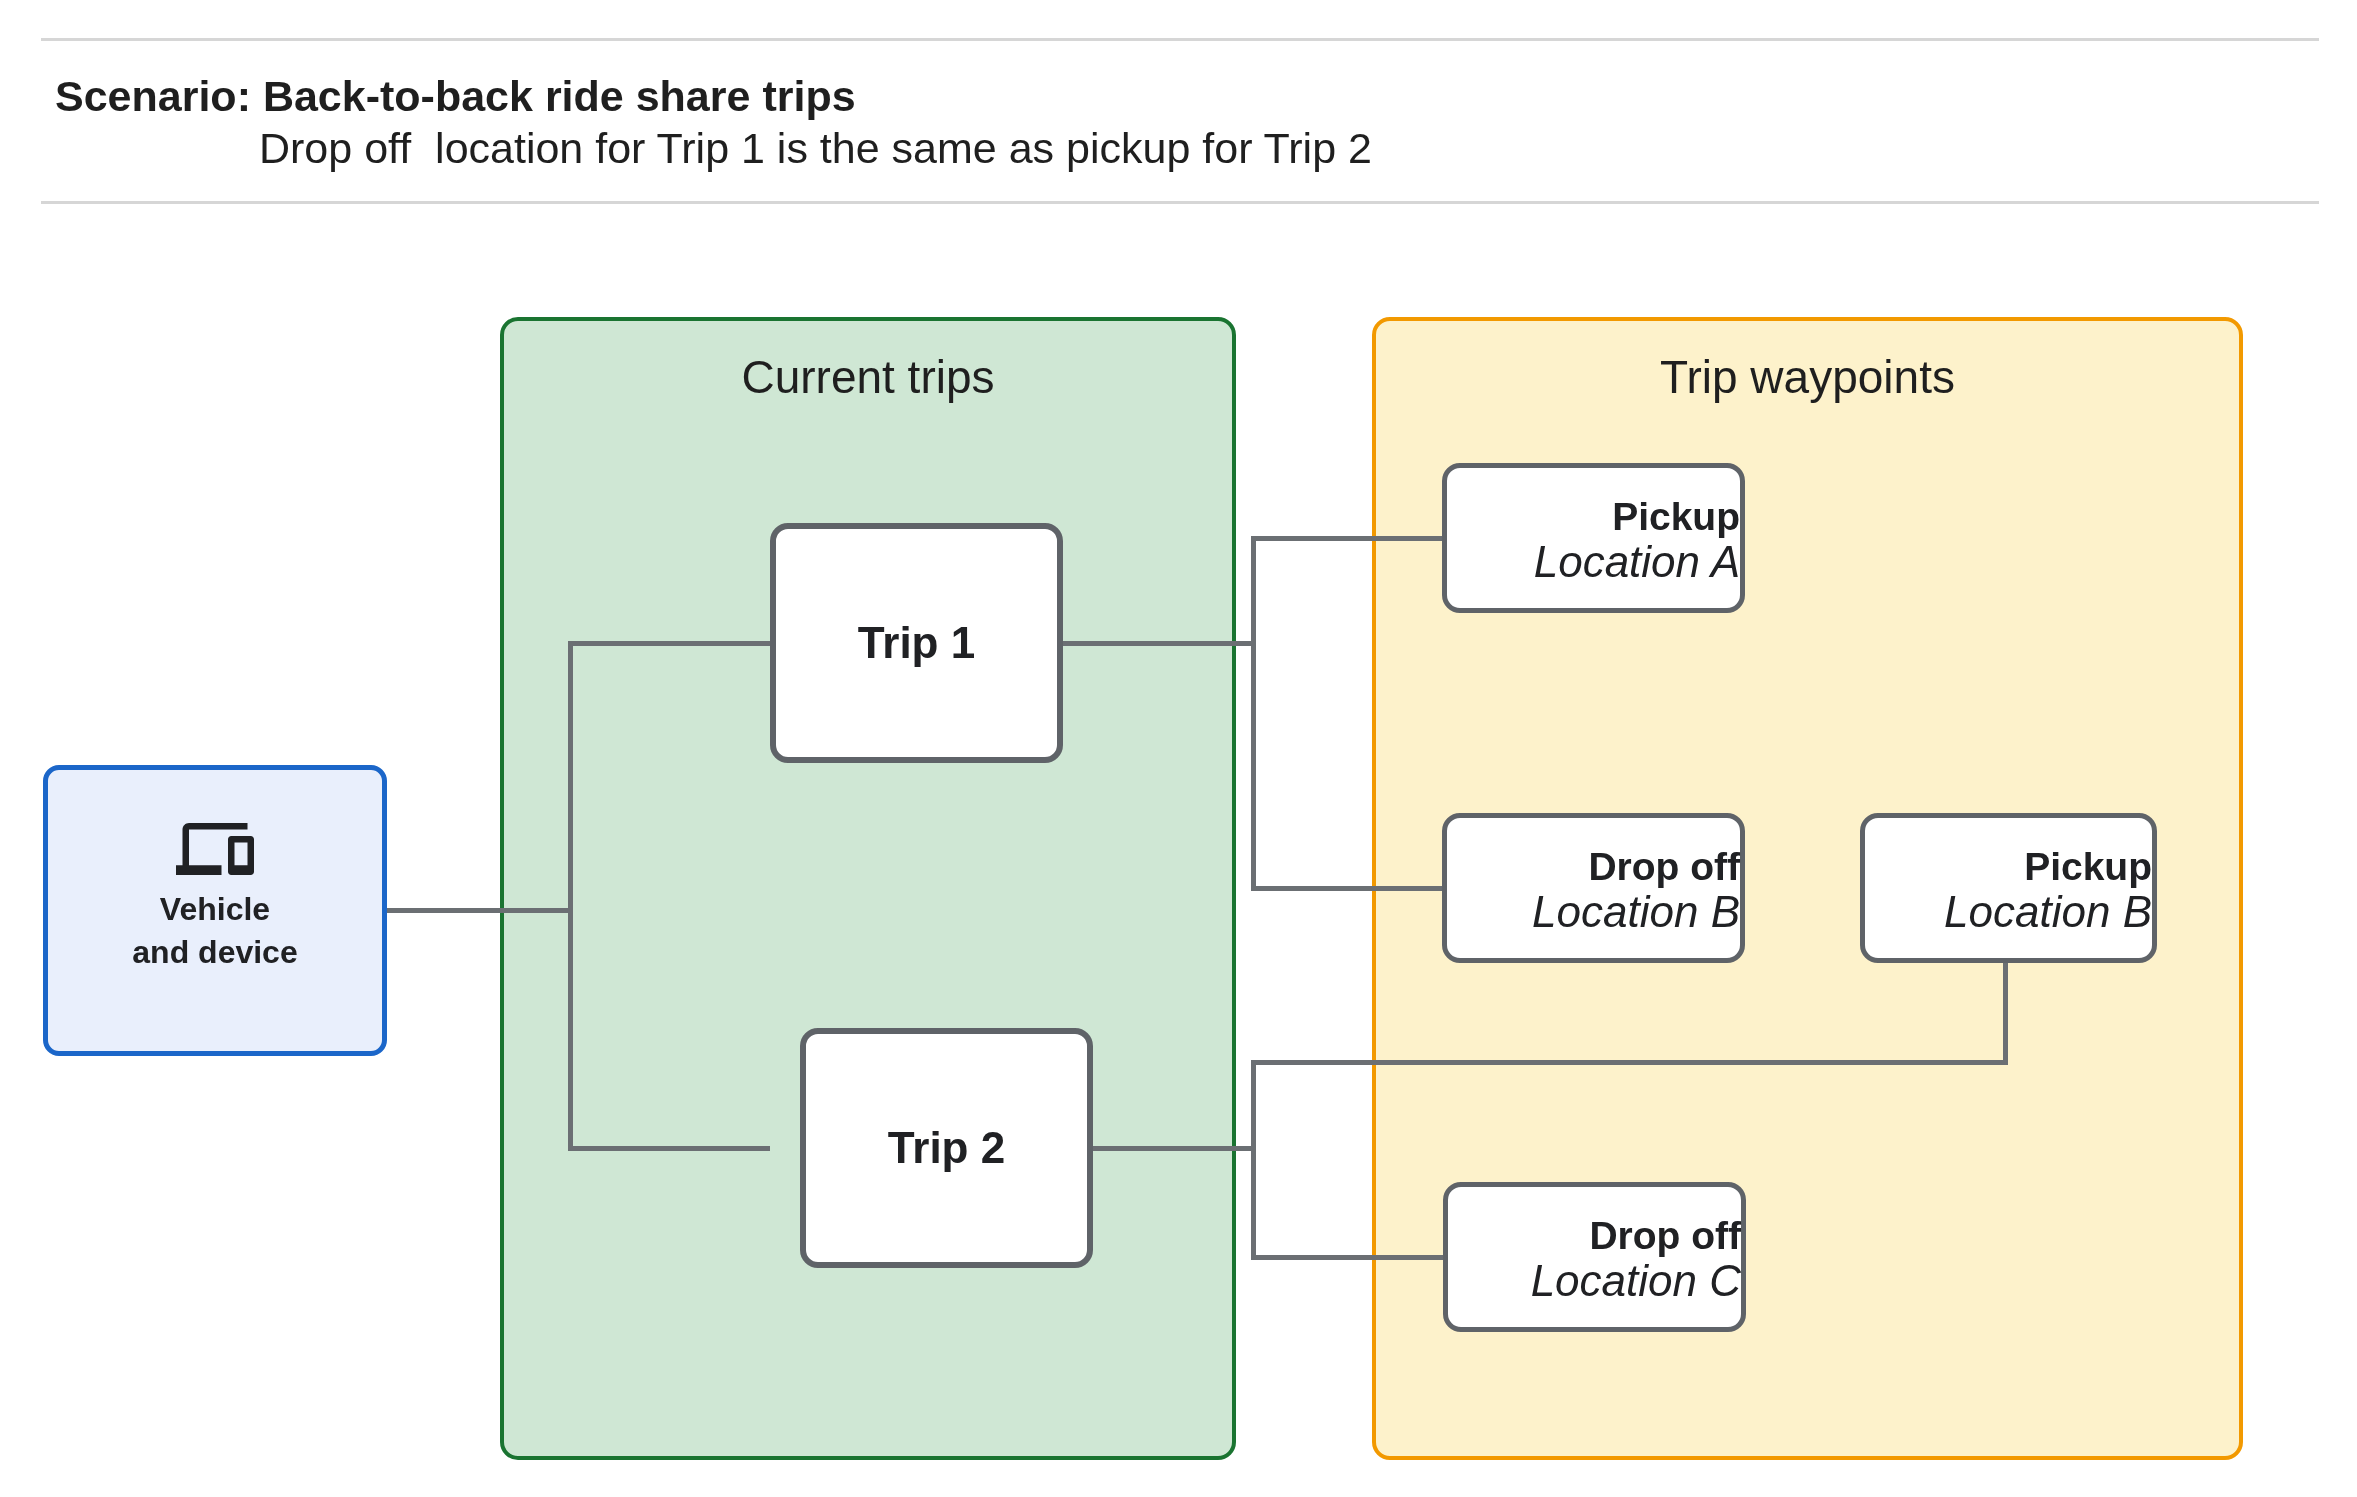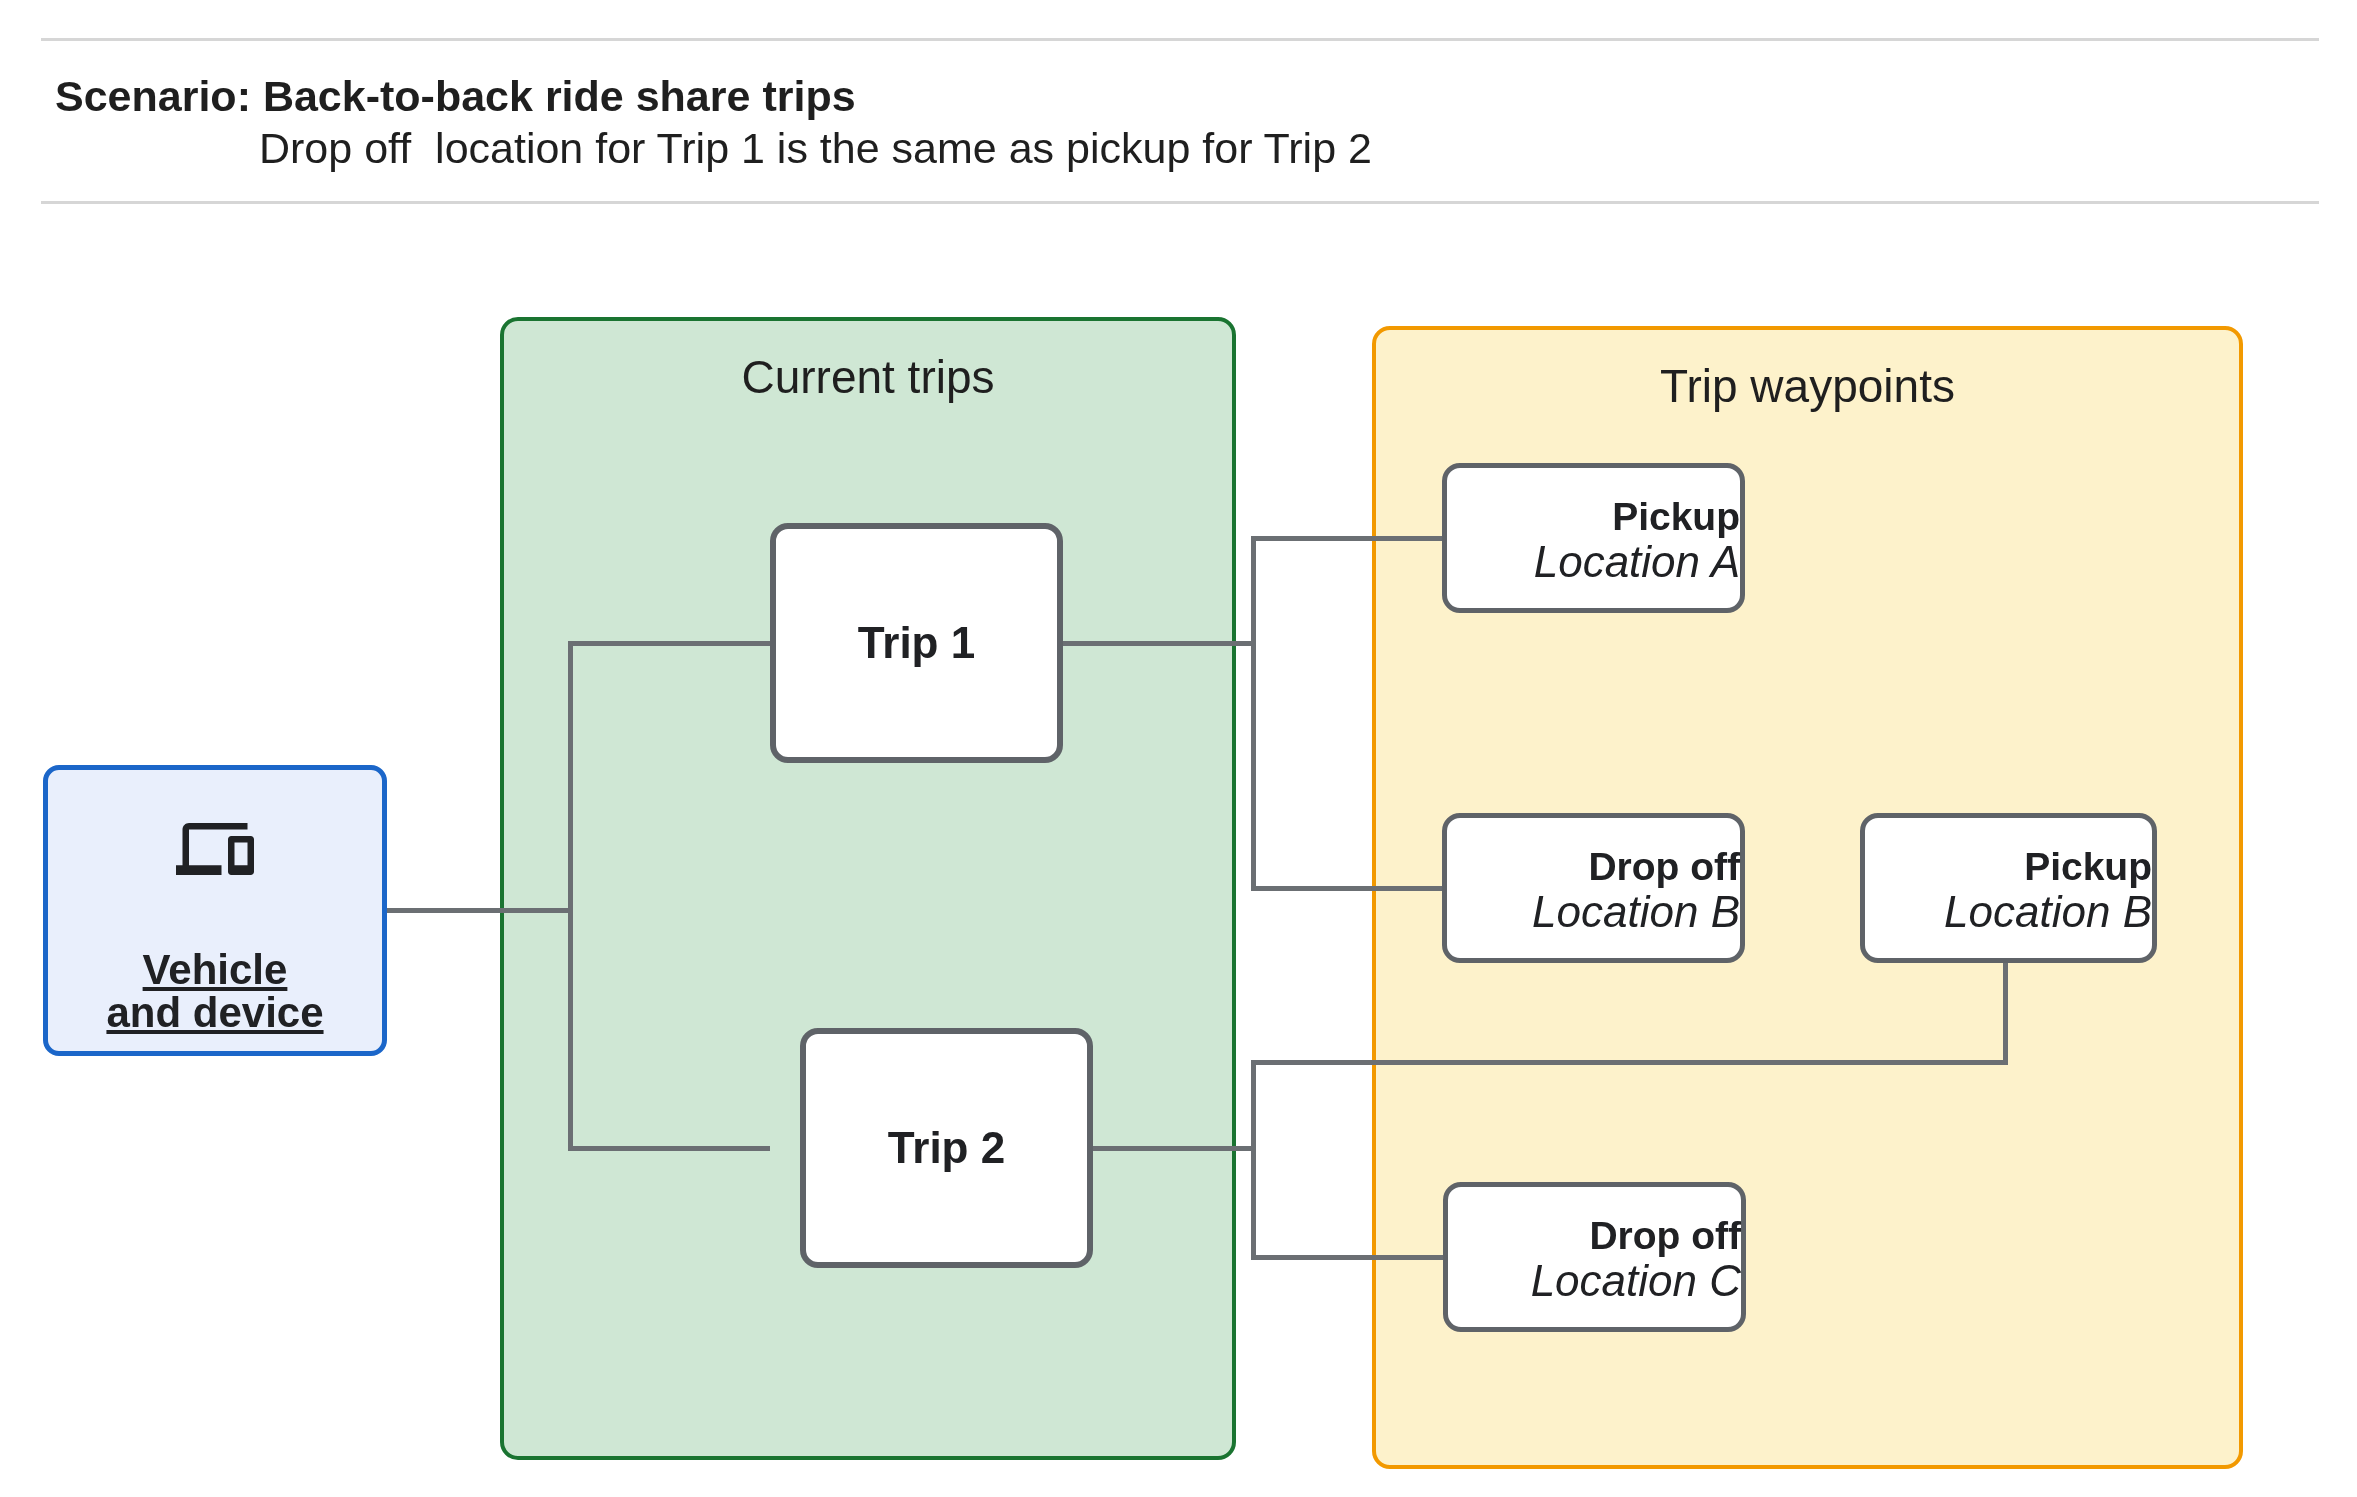--- a/index.html
+++ b/index.html
@@ -20,35 +20,35 @@
   .rule.top{top:38px;}
   .rule.bottom{top:201px;}
   .header{position:absolute;left:55px;top:70px;}
   .header .title{font-size:43px;font-weight:bold;line-height:52px;white-space:pre;}
   .header .subtitle{font-size:43px;font-weight:normal;line-height:52px;margin-left:204px;white-space:pre;}
 
   .group{position:absolute;border-radius:18px;z-index:1;}
   .group.current{left:500px;top:317px;width:736px;height:1143px;
     background:var(--green-fill);border:4px solid var(--green-border);}
   .group.waypoints{left:1372px;top:317px;width:871px;height:1143px;
-    background:var(--yellow-fill);border:4px solid var(--yellow-border);margin-top:9px;}
+    background:var(--yellow-fill);border:4px solid var(--yellow-border);}
   .group-label{position:absolute;top:29px;left:0;width:100%;text-align:center;
     font-size:46px;line-height:54px;color:var(--text);}
 
   .line{position:absolute;background:var(--connector);z-index:2;}
   .line.h{height:5px;}
   .line.v{width:5px;}
 
   .node{position:absolute;z-index:3;display:flex;flex-direction:column;
     align-items:center;justify-content:center;background:var(--node-fill);
     color:var(--node-text);text-align:center;}
   .vehicle-box{left:43px;top:765px;width:344px;height:291px;border-radius:16px;
     background:var(--blue-fill);border:5px solid var(--blue-border);justify-content:flex-start;}
   .devices-icon{margin-top:40px;color:var(--icon);}
-  .vehicle-label{margin-top:60px;font-size:42px;font-weight:bold;line-height:43px;text-decoration:underline;}
+  .vehicle-label{font-size:32px;font-weight:bold;line-height:43px;}
   .trip-box{width:293px;height:240px;border-radius:18px;border:6px solid var(--node-border);
     font-size:44px;font-weight:bold;}
   .trip-box.t1{left:770px;top:523px;}
   .trip-box.t2{left:800px;top:1028px;}
   .wp-box{width:303px;height:150px;border-radius:18px;border:5px solid var(--node-border);align-items:flex-end;}
   .wp-box .wp-title{font-size:39px;font-weight:bold;line-height:48px;}
   .wp-box .wp-sub{font-size:44px;line-height:42px;font-style:italic;}
   .wp-box.pa{left:1442px;top:463px;}
   .wp-box.db{left:1442px;top:813px;}
   .wp-box.pb{left:1860px;top:813px;width:297px;}

